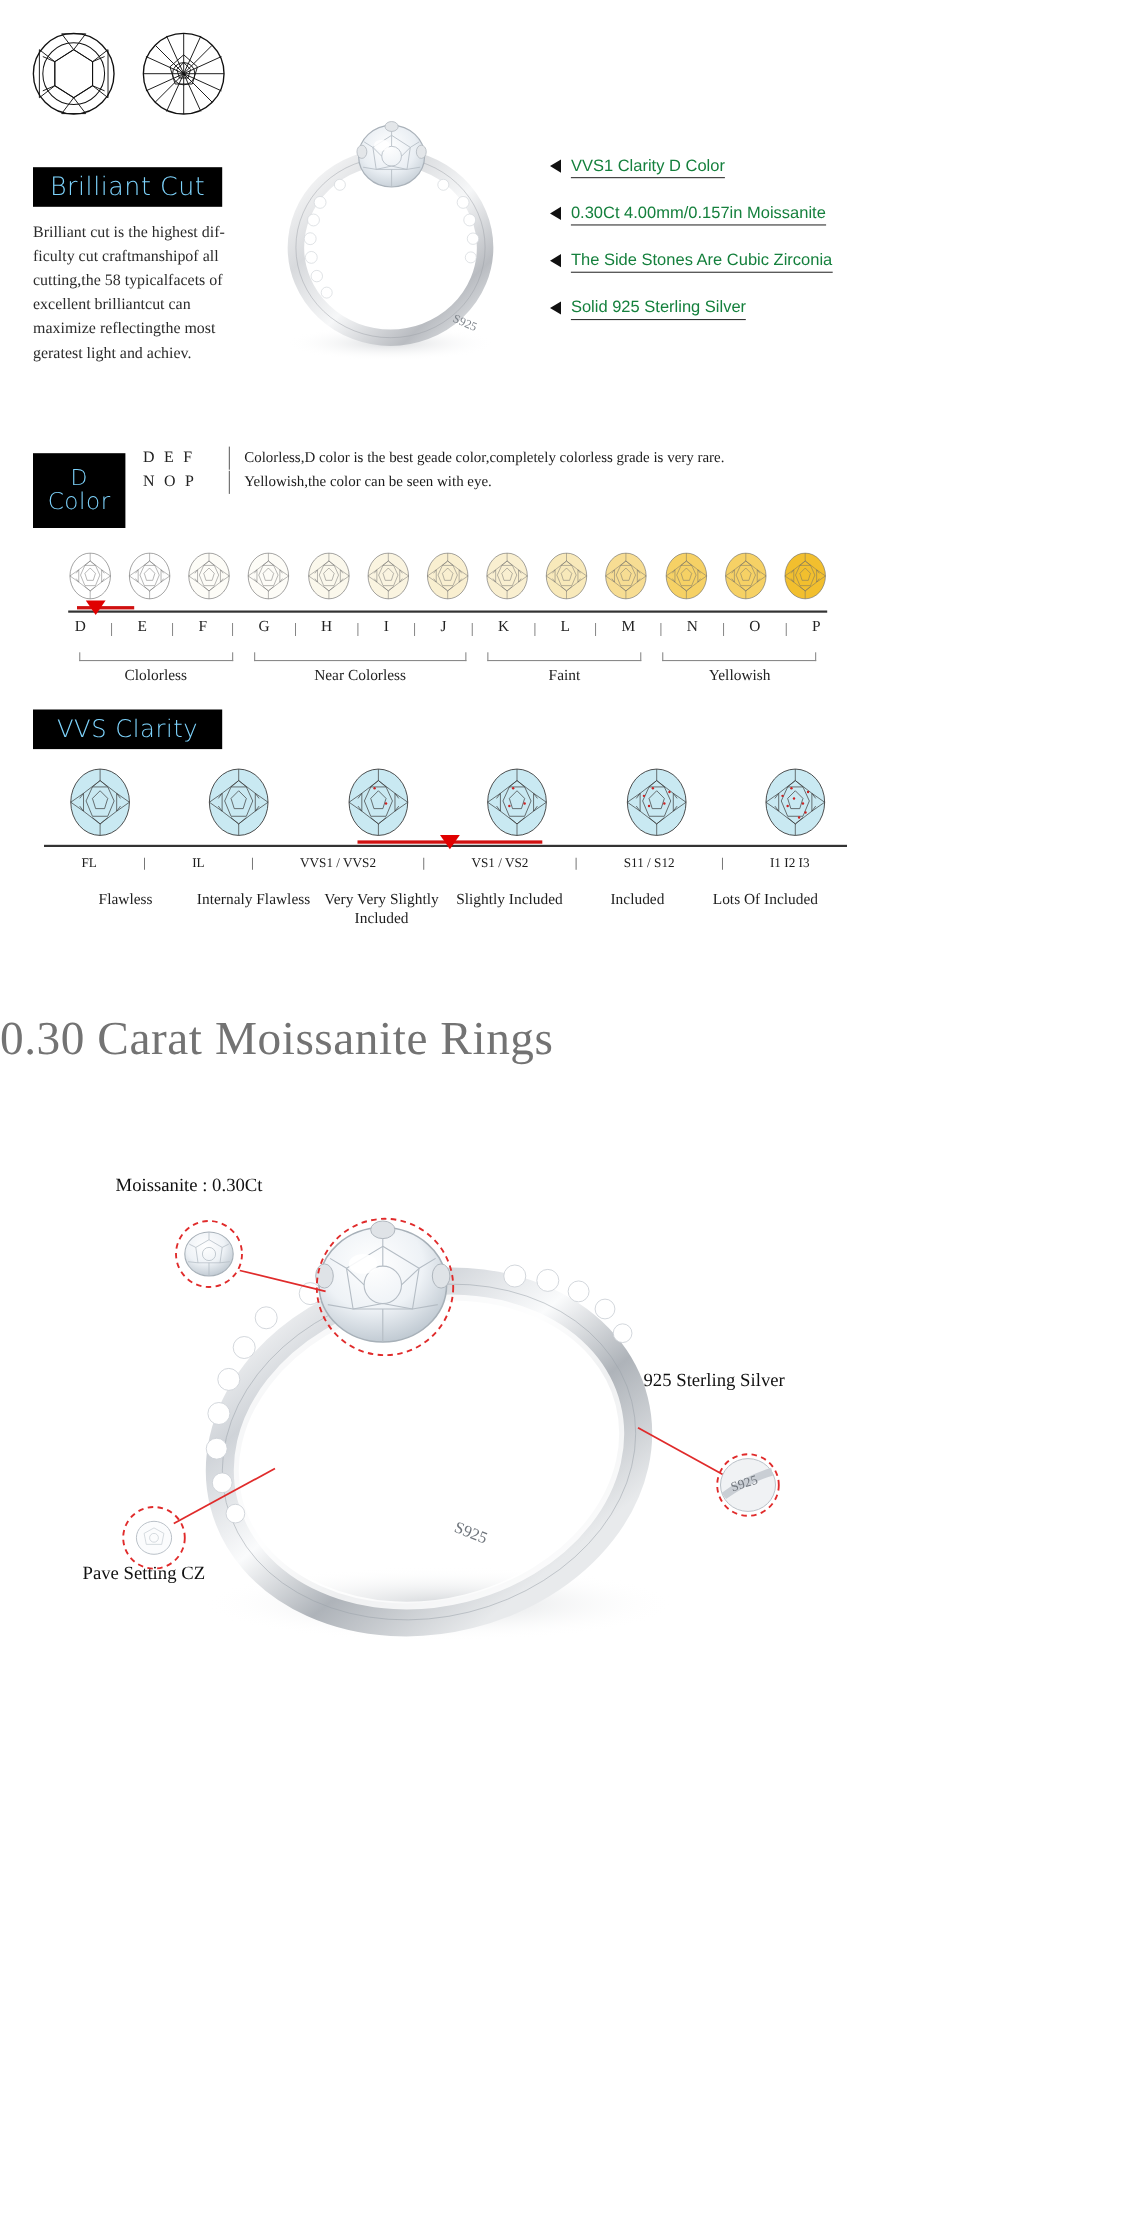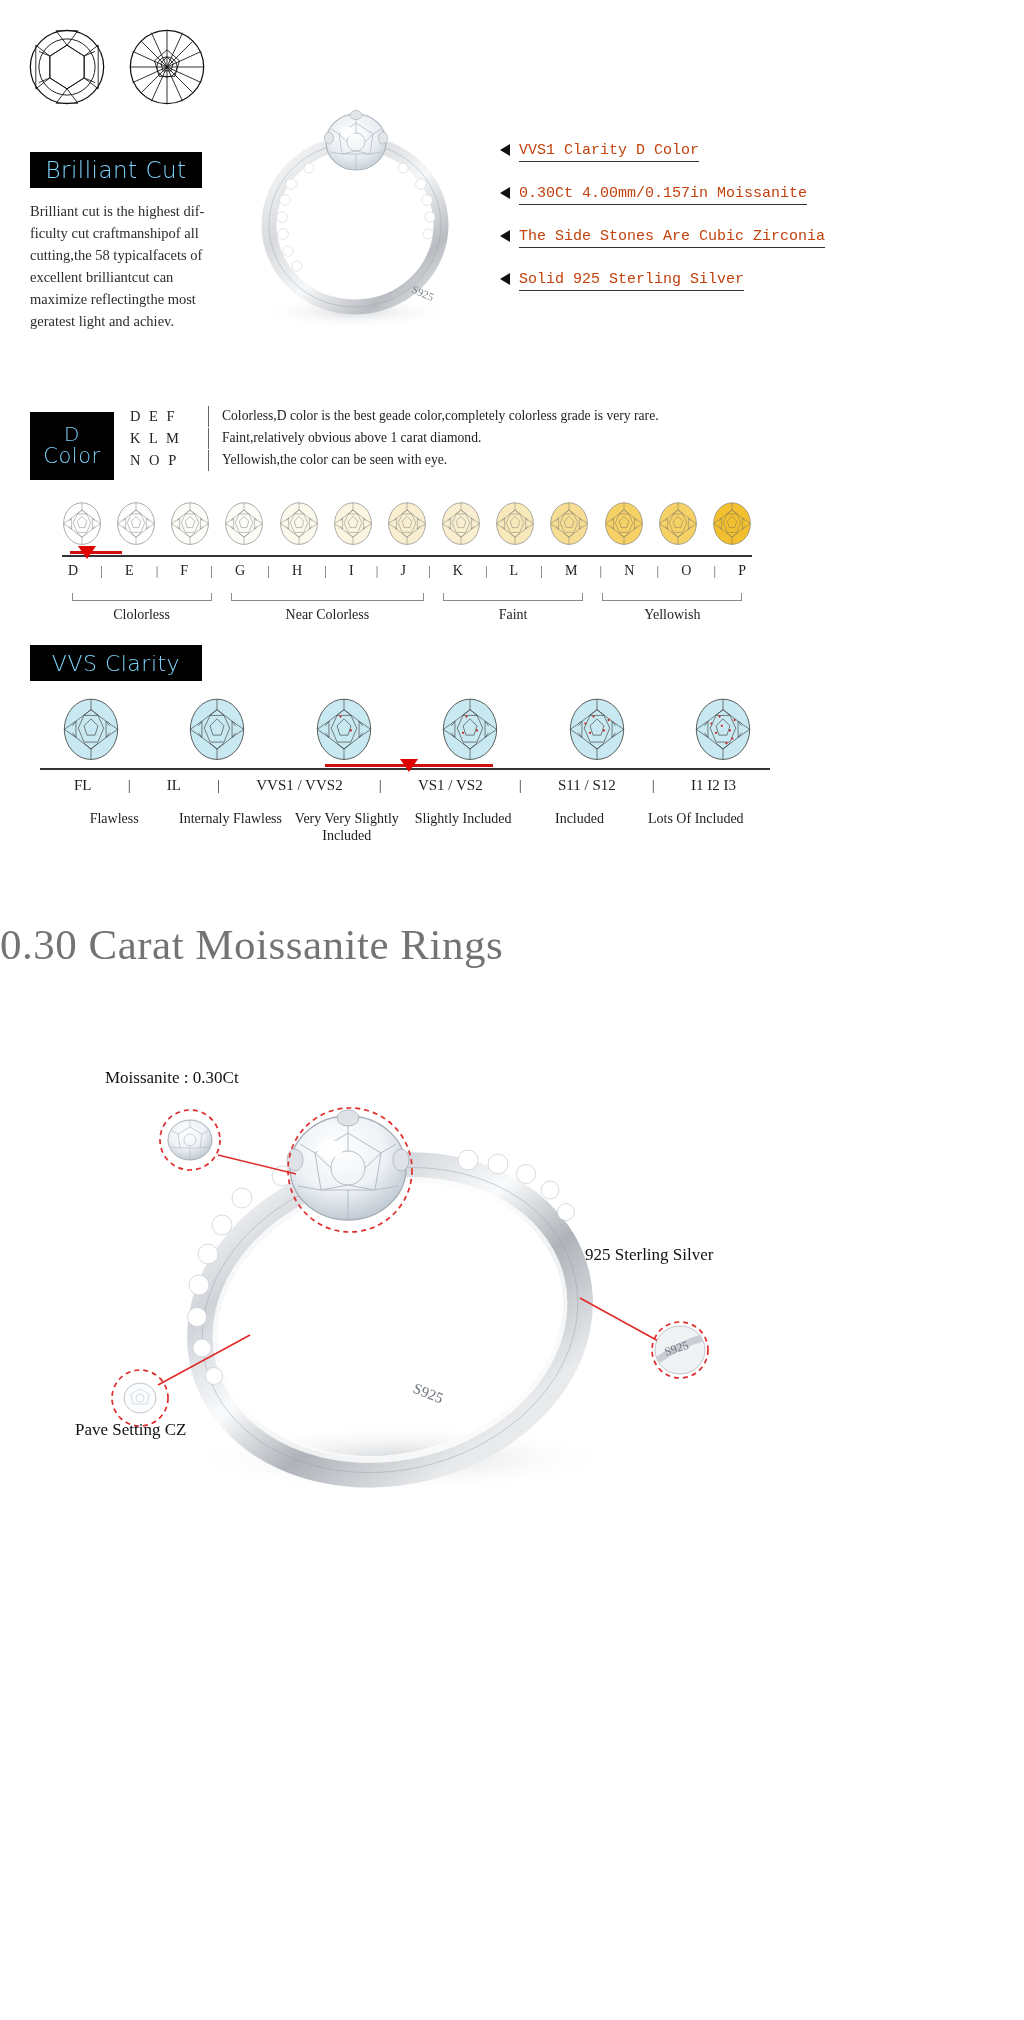--- a/index.html
+++ b/index.html
@@ -47,23 +47,23 @@
   #bullets { position: absolute; left: 500px; top: 142px; width: 300px; }
   .bullet-row { display: flex; align-items: baseline; gap: 9px; margin-bottom: 23px; }
   .bullet-arrow {
     width: 0; height: 0; flex: 0 0 auto;
     border-top: 6px solid transparent;
     border-bottom: 6px solid transparent;
     border-right: 10px solid #111;
     transform: translateY(2px);
   }
   .bullet-text {
-    font-size: 15px; color: #c2410c; white-space: nowrap;
+    font-size: 15px; color: #15803d; white-space: nowrap;
     border-bottom: 1px solid #333; padding-bottom: 2px;
-    font-family: Liberation Mono, monospace;
+    font-family: Liberation Sans, sans-serif;
   }
 
   
   #sec-color { position: absolute; left: 0; top: 395px; width: 1024px; height: 230px; }
   #color-banner {
     position: absolute; left: 30px; top: 17px;
     width: 84px; height: 68px; flex-direction: column; line-height: 1.05;
     font-size: 21px;
   }
   #color-banner .l1 { font-size: 20px; }
@@ -123,21 +123,21 @@
   }
   #clarity-strip {
     position: absolute; left: 62px; top: 58px; width: 690px; height: 62px;
     display: flex; justify-content: space-between; align-items: center;
   }
   #clarity-axis { position: absolute; left: 40px; top: 128px; width: 730px; }
   .clarity-letters {
     display: flex; justify-content: space-between; align-items: center;
     margin-top: 7px; padding: 0 34px;
   }
-  .clarity-letters span { font-size: 15px; color: #1c1c1c; white-space: nowrap; }
+  .clarity-letters span { font-size: 12px; color: #1c1c1c; white-space: nowrap; }
   .clarity-letters .tick { color: #333; }
   #clarity-names {
     position: absolute; left: 40px; top: 170px; width: 730px;
     display: flex; justify-content: space-between; padding: 0 16px;
   }
   .clarity-name {
     font-size: 14px; color: #1c1c1c; text-align: center; line-height: 17px;
     width: 120px;
   }
 
@@ -280,25 +280,20 @@
       <span class="l2">Color</span>
     </div>
 
     <div id="grade-table">
       <div class="grade-row">
         <span class="grade-letters">D E F</span>
         <span class="grade-sep"></span>
         <span class="grade-desc">Colorless,D color is the best geade color,completely colorless grade is very rare.</span>
       </div>
       <div class="grade-row">
-        <span class="grade-letters">K L M</span>
-        <span class="grade-sep"></span>
-        <span class="grade-desc">Faint,relatively obvious above 1 carat diamond.</span>
-      </div>
-      <div class="grade-row">
         <span class="grade-letters">N O P</span>
         <span class="grade-sep"></span>
         <span class="grade-desc">Yellowish,the color can be seen with eye.</span>
       </div>
     </div>
 
     <div id="color-strip">
         <span>
           <svg width="40" height="43.2" viewBox="0 0 100 108">
             <g>

